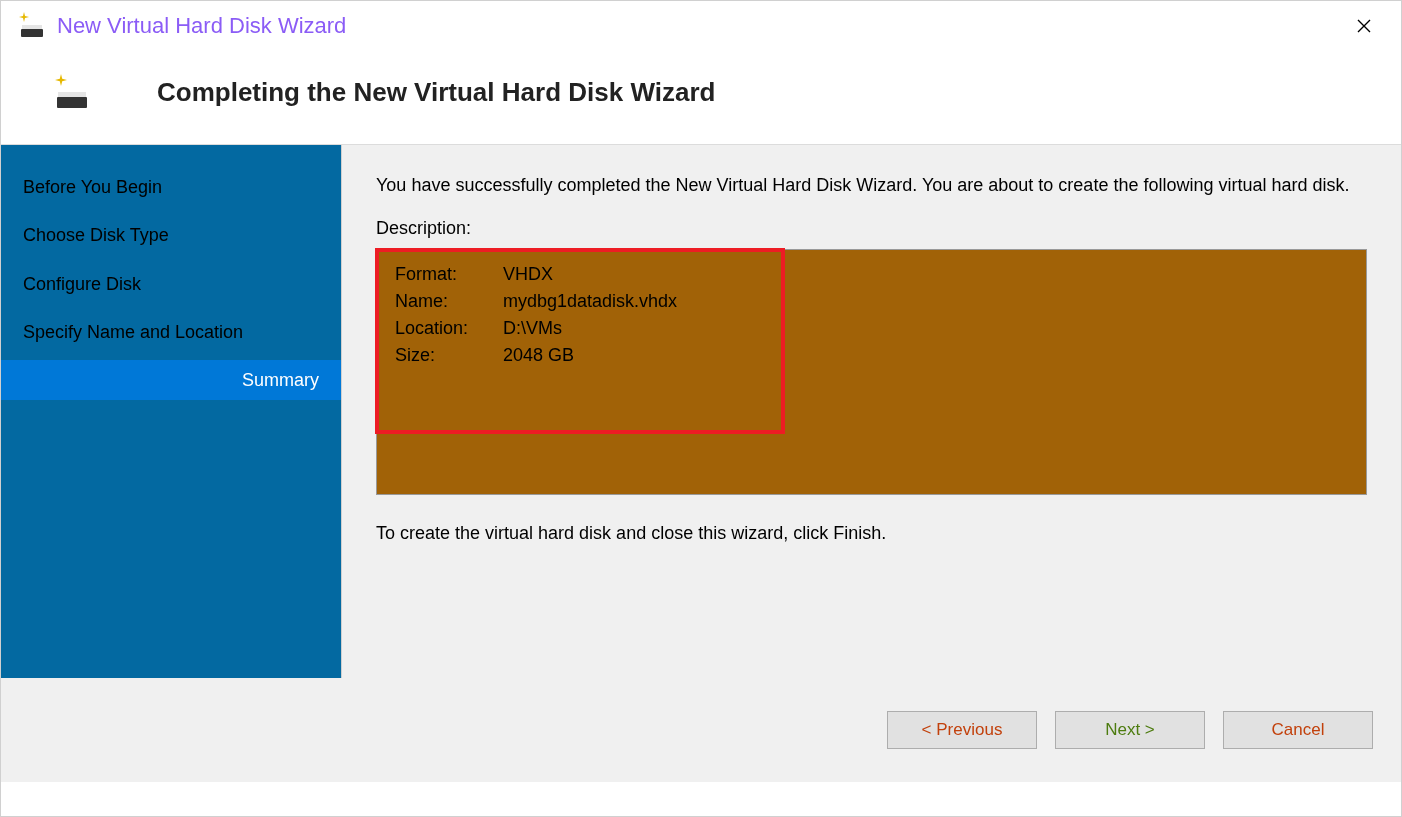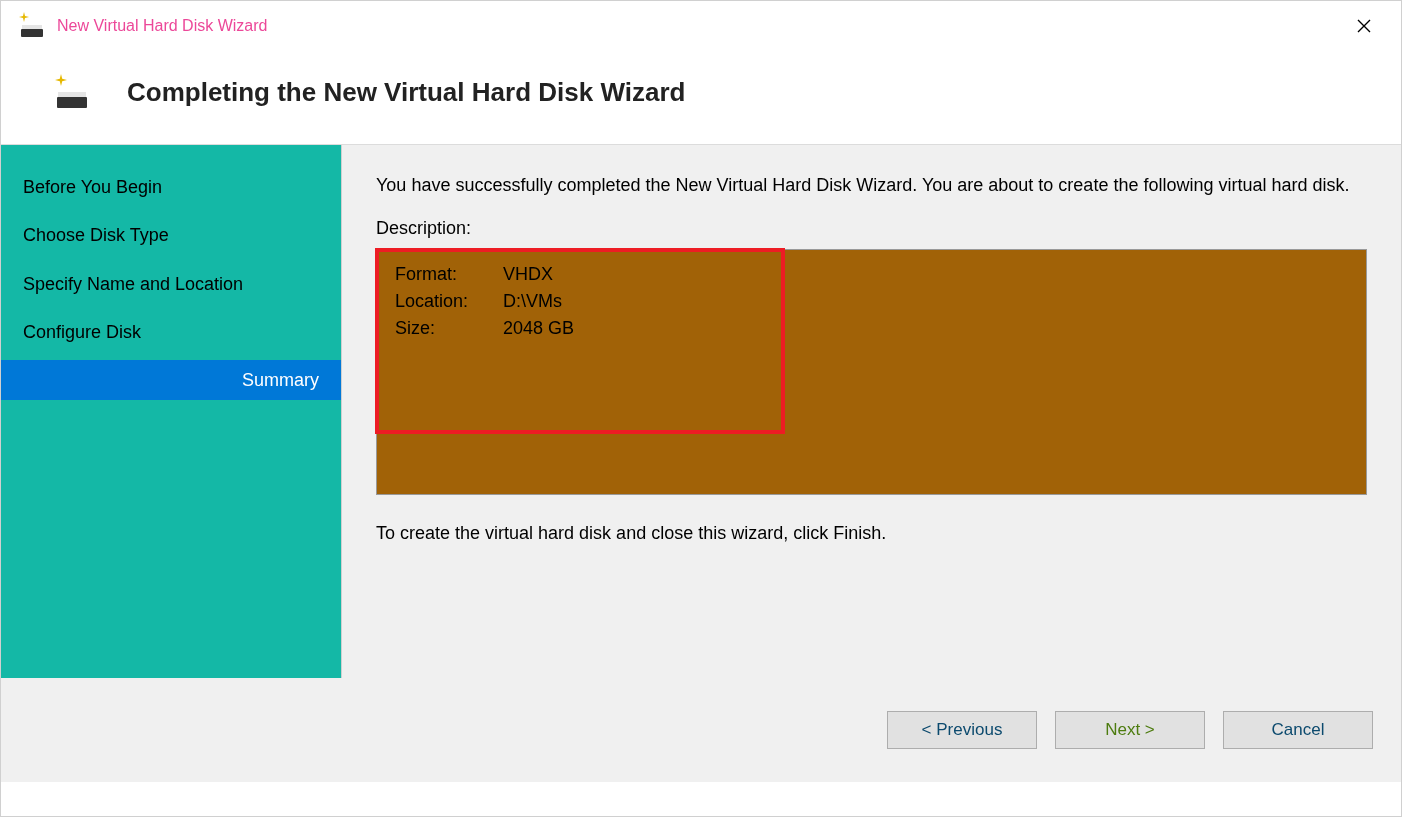--- a/index.html
+++ b/index.html
@@ -20,22 +20,22 @@
       height: 50px;
       padding: 0 14px 0 20px;
       background: #fff;
     }
     .title-left {
       display: flex;
       align-items: center;
       gap: 14px;
     }
     .title-left .title-text {
-      font-size: 16px;
-      color: #ec4899;
+      font-size: 22px;
+      color: #8b5cf6;
     }
     .disk-icon-sm {
       width: 22px; height: 22px; position: relative;
     }
     .disk-icon-sm::before {
       content: ""; position: absolute; bottom: 0; left: 0; width: 22px; height: 8px; background: #333; border-radius: 1px;
     }
     .disk-icon-sm::after {
       content: ""; position: absolute; bottom: 8px; left: 1px; width: 20px; height: 4px; background: #e5e5e5;
     }
@@ -45,42 +45,42 @@
     .close-btn {
       width: 46px; height: 32px; display:flex; align-items:center; justify-content:center; cursor:pointer;
     }
     .close-btn svg { width: 14px; height: 14px; }
     
     .header-band {
       background: #fff;
       padding: 26px 20px 36px 56px;
       display: flex;
       align-items: center;
-      gap: 40px;
+      gap: 70px;
       border-bottom: 1px solid #dcdcdc;
     }
     .disk-icon-lg { width: 30px; height: 30px; position: relative; }
     .disk-icon-lg::before { content:""; position:absolute; bottom:0; left:0; width:30px; height:11px; background:#333; border-radius:1px; }
     .disk-icon-lg::after { content:""; position:absolute; bottom:11px; left:1px; width:28px; height:5px; background:#e5e5e5; }
     .disk-icon-lg .spark { position:absolute; top:-4px; left:-2px; width:12px; height:12px; color:#e6b800; }
     .wizard-heading {
       font-size: 26px;
       font-weight: 700;
       color: #222;
     }
     
     .body-area {
       display: flex;
       background: #f0f0f0;
       height: calc(100% - 50px - 128px - 104px);
       border-bottom: none;
     }
     .sidebar {
       width: 341px;
-      background: #14b8a6;
+      background: #0369a1;
       border-right: 1px solid #cfcfcf;
       padding-top: 22px;
     }
     .sidebar-item {
       padding: 8px 22px;
       font-size: 18px;
       color: #000;
       cursor: pointer;
       line-height: 1.35;
       margin-bottom: 8px;
@@ -130,21 +130,21 @@
       padding: 0 28px;
     }
     .btn {
       min-width: 150px;
       height: 38px;
       background: #e1e1e1;
       border: 1px solid #adadad;
       font-size: 17px;
       font-family: inherit;
       cursor: pointer;
-      color: #0c4a6e;
+      color: #c2410c;
     }
     .btn:disabled { color:#4d7c0f; cursor:default; }
     .btn.default {
       border: 2px solid #0078d7;
       background: #e1e1e1;
     }
     .finish-wrap {
       border: 4px solid #ed1c24;
       padding: 2px;
       display: inline-block;
@@ -180,35 +180,39 @@
         </svg>
       </span>
   </div>
   <div class="wizard-heading">Completing the New Virtual Hard Disk Wizard</div>
 </div>
 
 <div class="body-area">
   <div class="sidebar">
     <div class="sidebar-item">Before You Begin</div>
     <div class="sidebar-item">Choose Disk Type</div>
+    <div class="sidebar-item">Configure Disk</div>
     <div class="sidebar-item">Specify Name and Location</div>
-    <div class="sidebar-item">Configure Disk</div>
     <div class="sidebar-item active">Summary</div>
   </div>
   <div class="content">
     <div class="intro">You have successfully completed the New Virtual Hard Disk Wizard. You are about to create the following virtual hard disk.</div>
     <div class="desc-label">Description:</div>
     <div class="desc-box">
       <div class="red-annot-box"></div>
       <div class="desc-table">
         <div class="desc-row">
             <span class="k">Format:</span>
             <span>VHDX</span>
           </div>
         <div class="desc-row">
+            <span class="k">Name:</span>
+            <span>mydbg1datadisk.vhdx</span>
+          </div>
+        <div class="desc-row">
             <span class="k">Location:</span>
             <span>D:\VMs</span>
           </div>
         <div class="desc-row">
             <span class="k">Size:</span>
             <span>2048 GB</span>
           </div>
       </div>
     </div>
     <div class="outro">To create the virtual hard disk and close this wizard, click Finish.</div>

